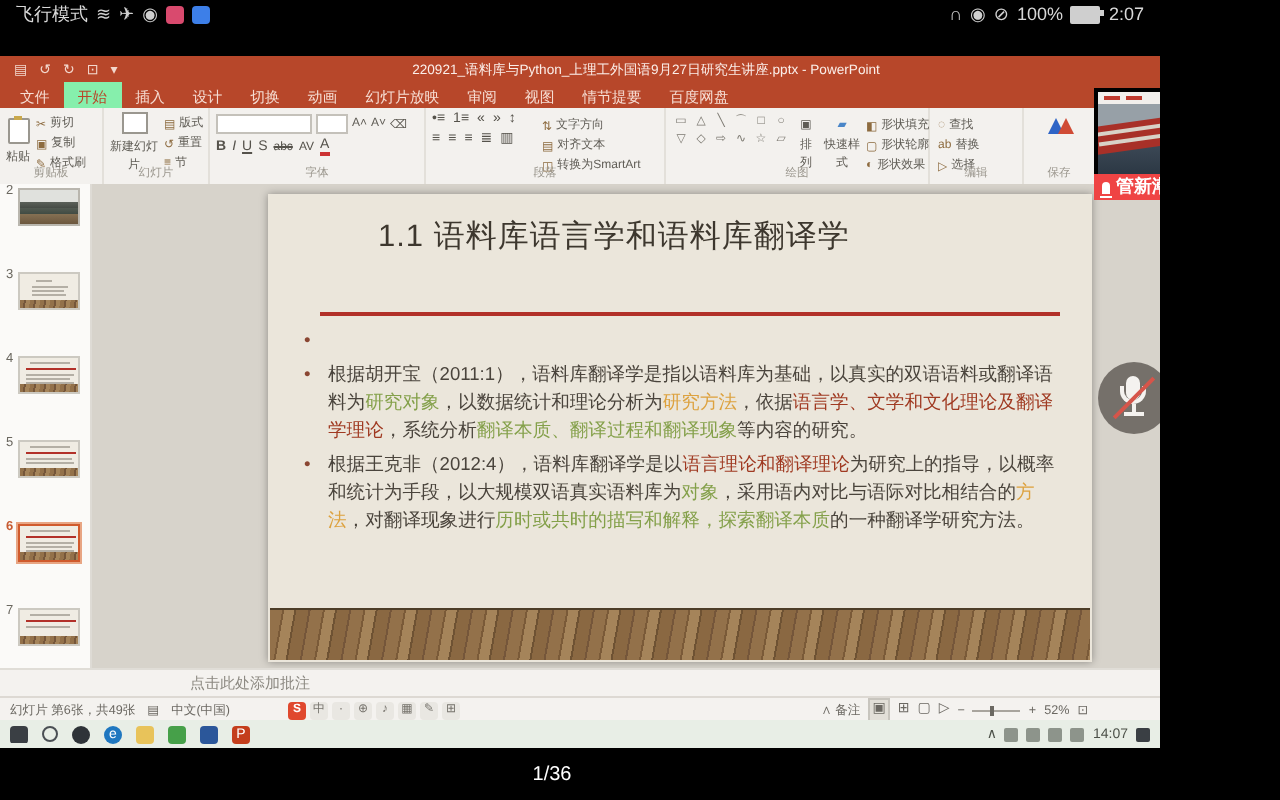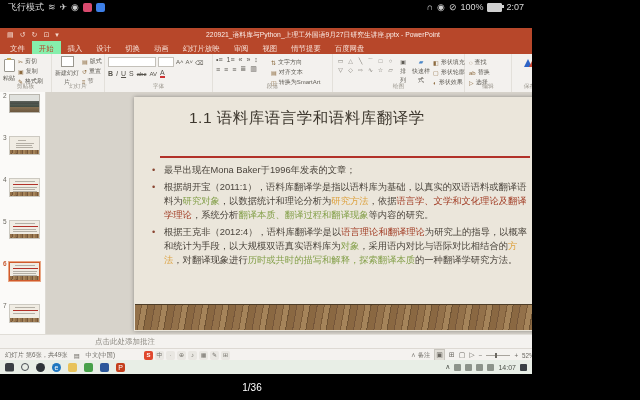--- a/index.html
+++ b/index.html
@@ -1,16 +1,16 @@
 <!DOCTYPE html>
 <html><head>
 <meta charset="utf-8">
 <style>
   html,body{margin:0;padding:0;background:#000;}
-  #screen{position:relative;width:532px;height:400px;background:#000;overflow:hidden;
+  #screen{position:relative;width:580px;height:400px;background:#000;overflow:hidden;
           font-family:"Liberation Sans",sans-serif;-webkit-font-smoothing:antialiased;}
   
   .sbar{position:absolute;top:0;left:0;right:0;height:14px;background:#000;display:flex;
         justify-content:space-between;align-items:center;padding:0 8px;box-sizing:border-box;
         color:#d8d8d8;font-size:9px;}
   .sbar .grp{display:flex;align-items:center;gap:4px;}
   .appsq{width:9px;height:9px;border-radius:2px;display:inline-block;}
   .appsq.pink{background:#d94a6e;} .appsq.blue{background:#3d7fe8;}
   .ic9{font-size:9px;color:#cfcfcf;line-height:1;}
   .batt{width:13px;height:7px;border:1px solid #cfcfcf;border-radius:1px;position:relative;background:#cfcfcf;}
@@ -439,21 +439,20 @@
           </div>
         </div>
       </div>
 
       <div class="slide">
         <div class="stitle">1.1 语料库语言学和语料库翻译学</div>
         <div class="sline"></div>
         <div class="scontent">
           <div class="brow">
             <span class="bm">•</span>
-            <span>最早出现在Mona Baker于1996年发表的文章；</span>
           </div>
           <div class="brow">
             <span class="bm">•</span>
             <span><span class="seg-d">根据胡开宝（2011:1），语料库翻译学是指以语料库为基础，以真实的双语语料或翻译语料为</span><span class="seg-g">研究对象</span><span class="seg-d">，以数据统计和理论分析为</span><span class="seg-o">研究方法</span><span class="seg-d">，依据</span><span class="seg-r">语言学、文学和文化理论及翻译学理论</span><span class="seg-d">，系统分析</span><span class="seg-g">翻译本质、翻译过程和翻译现象</span><span class="seg-d">等内容的研究。</span></span>
           </div>
           <div class="brow">
             <span class="bm">•</span>
             <span><span class="seg-d">根据王克非（2012:4），语料库翻译学是以</span><span class="seg-r">语言理论和翻译理论</span><span class="seg-d">为研究上的指导，以概率和统计为手段，以大规模双语真实语料库为</span><span class="seg-g">对象</span><span class="seg-d">，采用语内对比与语际对比相结合的</span><span class="seg-o">方法</span><span class="seg-d">，对翻译现象进行</span><span class="seg-g">历时或共时的描写和解释，探索翻译本质</span><span class="seg-d">的一种翻译学研究方法。</span></span>
           </div>
         </div>

